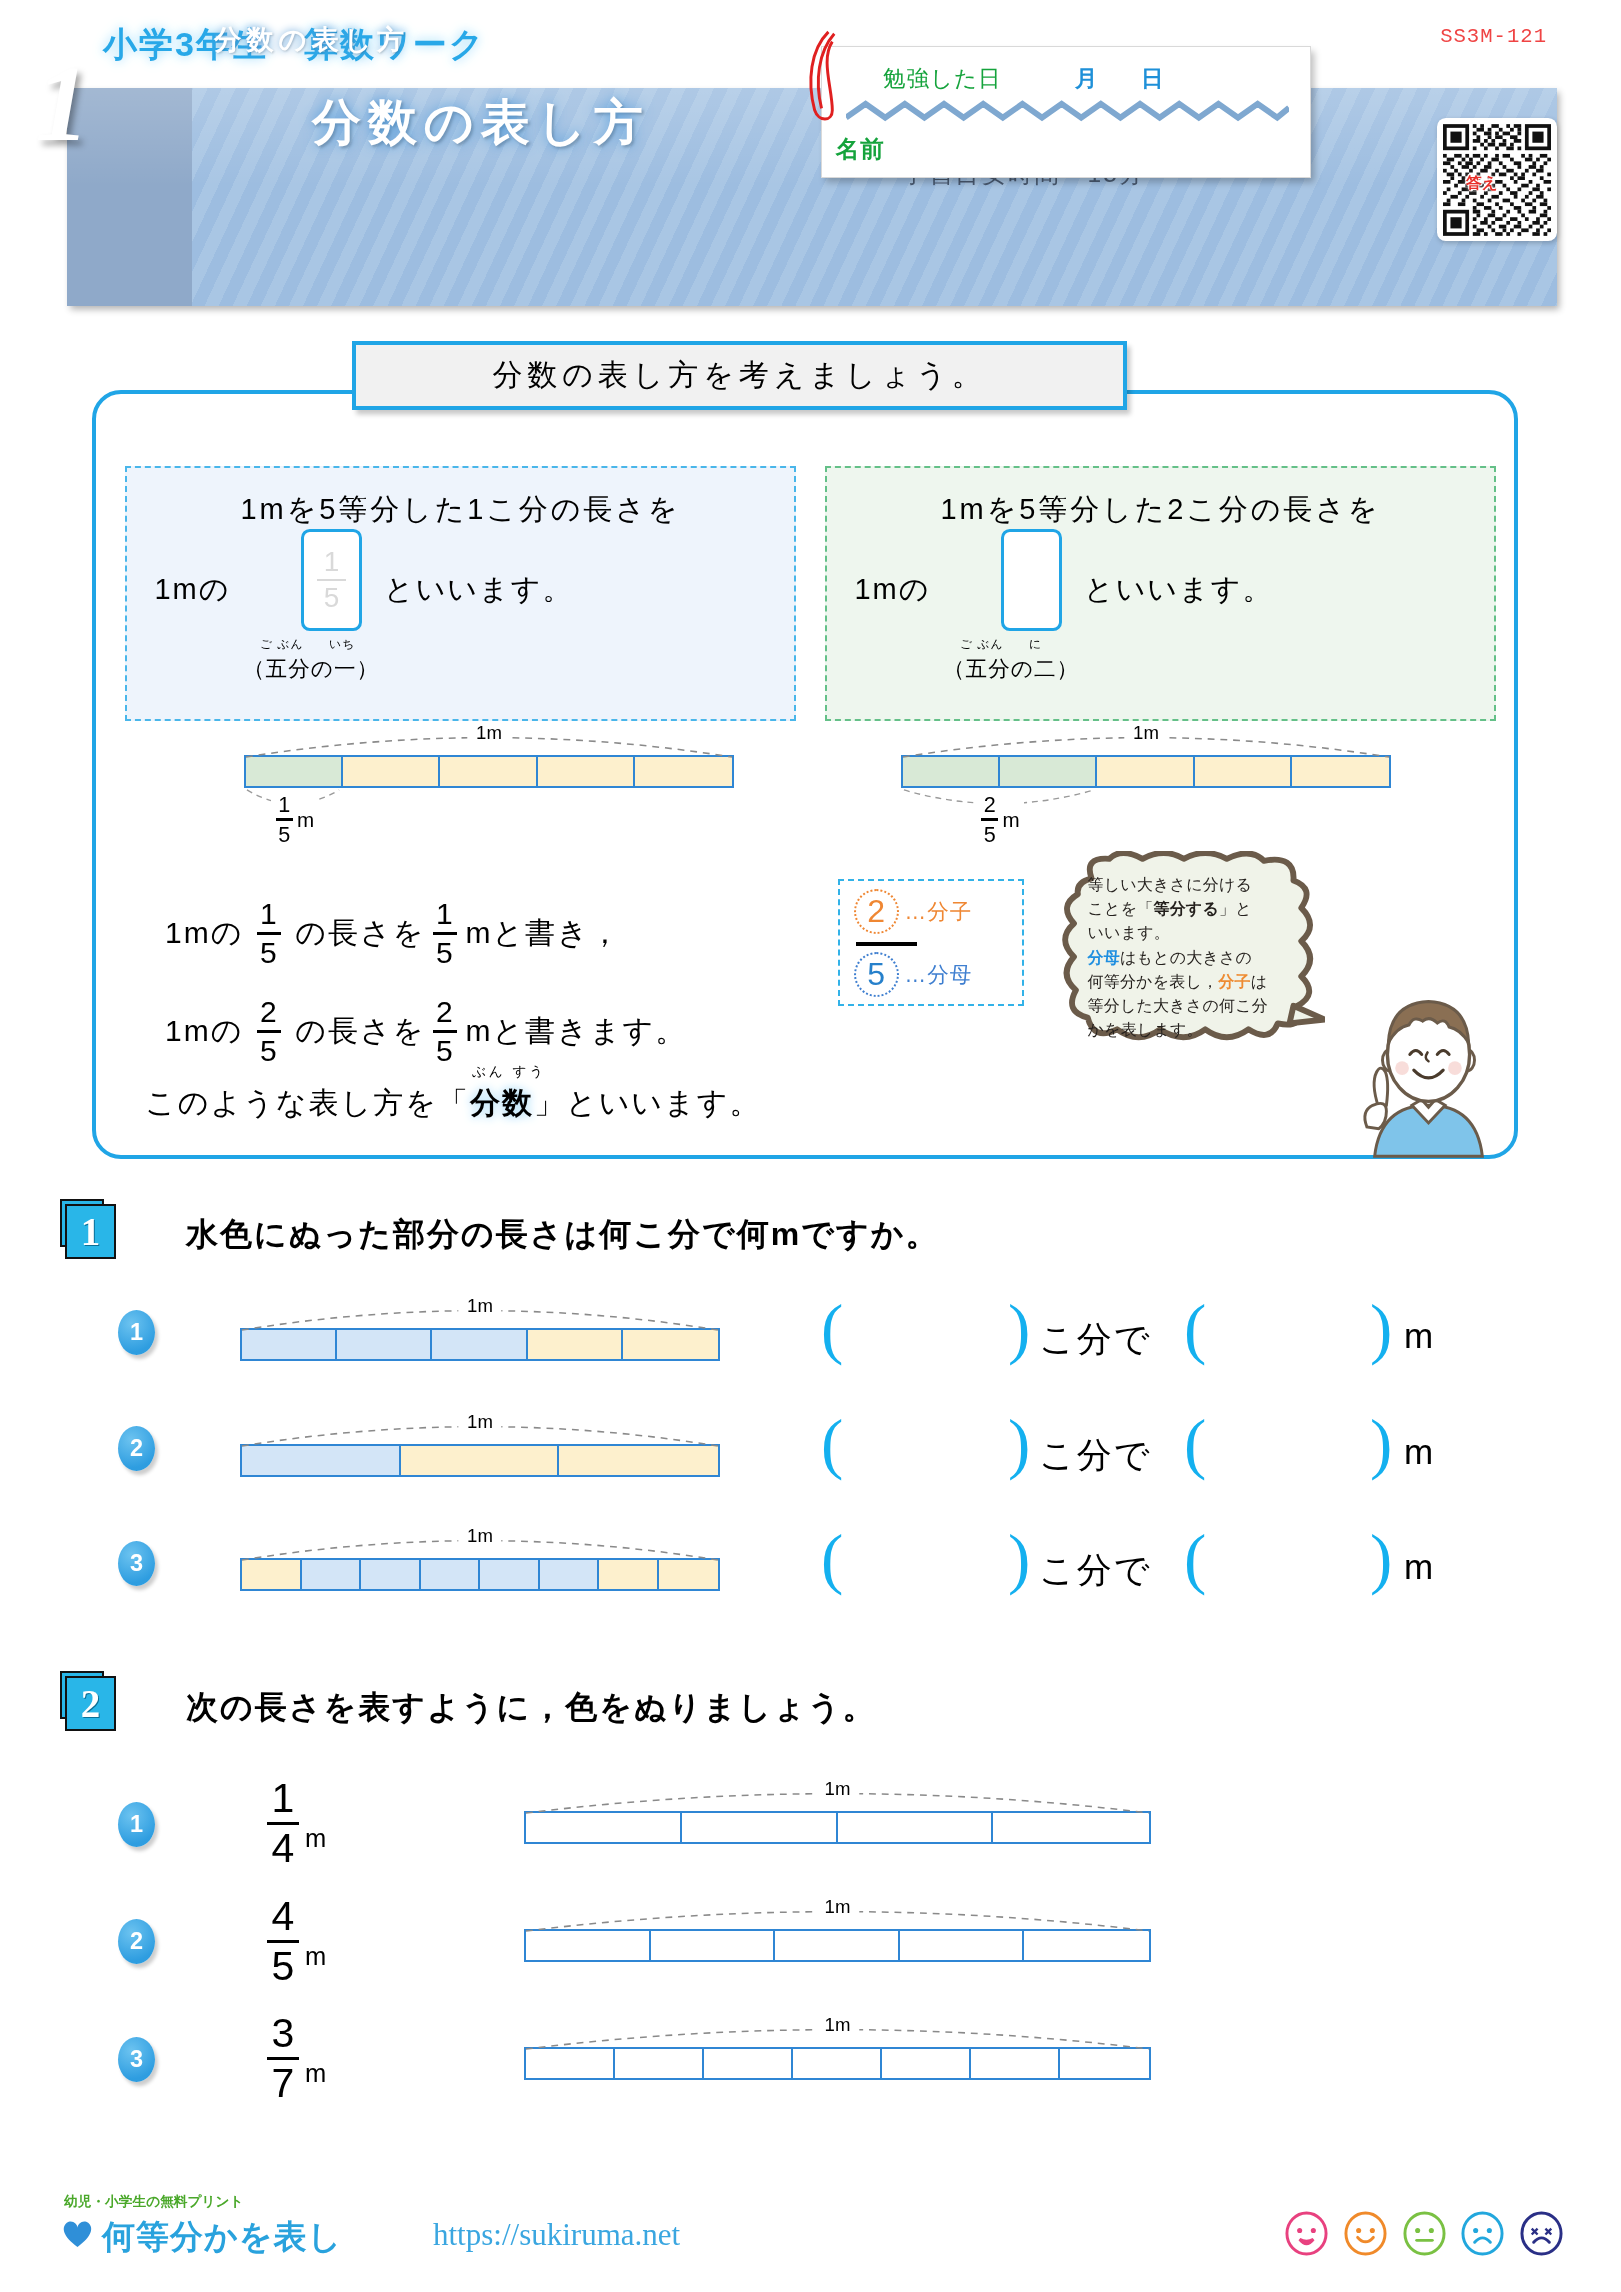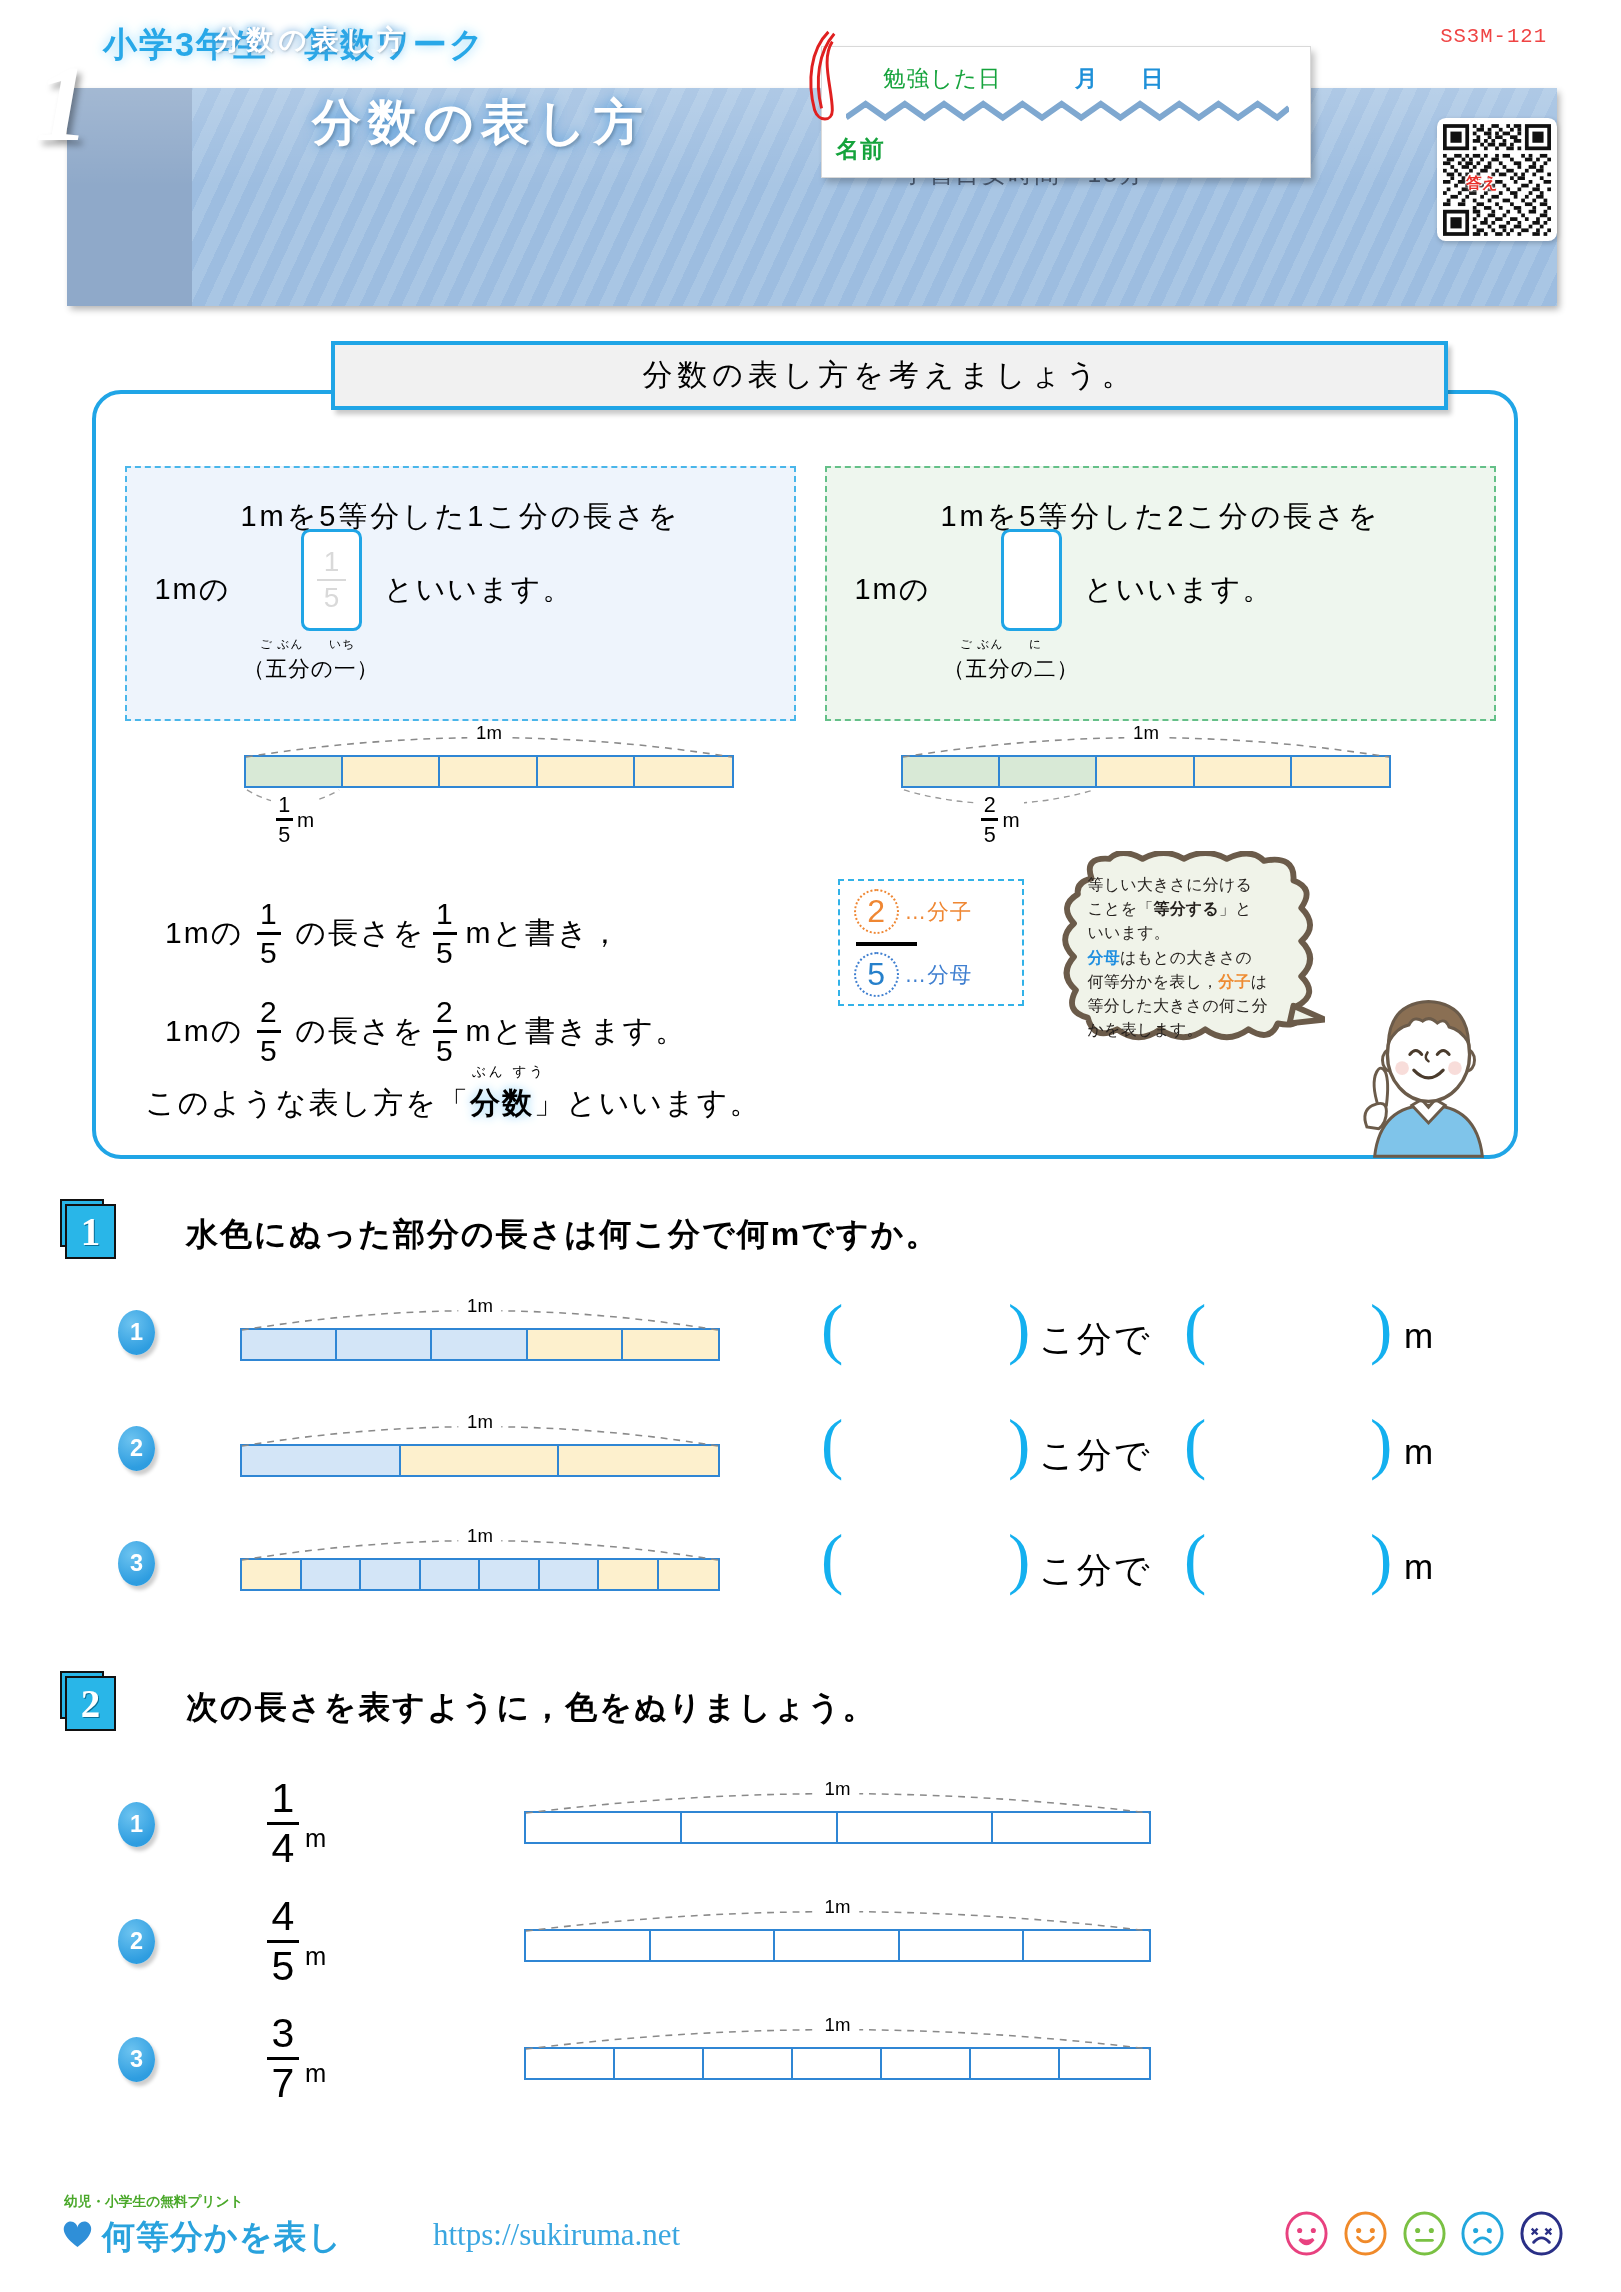--- a/index.html
+++ b/index.html
@@ -108,31 +108,31 @@
   }
 
   
   .lesson {
     position: absolute; left: 92px; top: 390px;
     width: 1426px; height: 769px;
     border: 4.9px solid #20a5e6; border-radius: 29px;
     background: #fff;
   }
   .lesson-tab {
-    position: absolute; left: 331px; top: 341px;
-    width: 1117px; height: 69px;
+    position: absolute; left: 352px; top: 341px;
+    width: 775px; height: 69px;
     background: #f1f1f1; border: 4.9px solid #20a5e6;
     box-shadow: 3.9px 4.9px 4.9px rgba(0,0,0,.22);
     display: flex; align-items: center; justify-content: center;
     font-size: 30px; color: #000; letter-spacing: 4.9px; z-index: 4;
   }
 
   .exbox {
     position: absolute; top: 466px; height: 255px;
-    border: 2px dashed #49b6ea; padding-top: 29px;
+    border: 2px dashed #49b6ea; padding-top: 22px;
   }
   .exbox.left  { left: 125px; width: 671px; background: #eef4fc; border-color:#49b6ea; }
   .exbox.right { left: 825px; width: 671px; background: #eef6ee; border-color:#64c088; }
   .ex-l1 { font-size: 29px; letter-spacing: 2.9px; text-align: center; color:#000; }
   .ex-l2 { font-size: 29px; letter-spacing: 2px; color:#000; position: absolute; left: 27.4px; top: 102px; }
   .ex-slot {
     position: absolute; left: 174px; top: 61px;
     width: 61px; height: 102px; background:#fff;
     border: 3.9px solid #20a5e6; border-radius: 8.8px;
     display:flex; align-items:center; justify-content:center;

